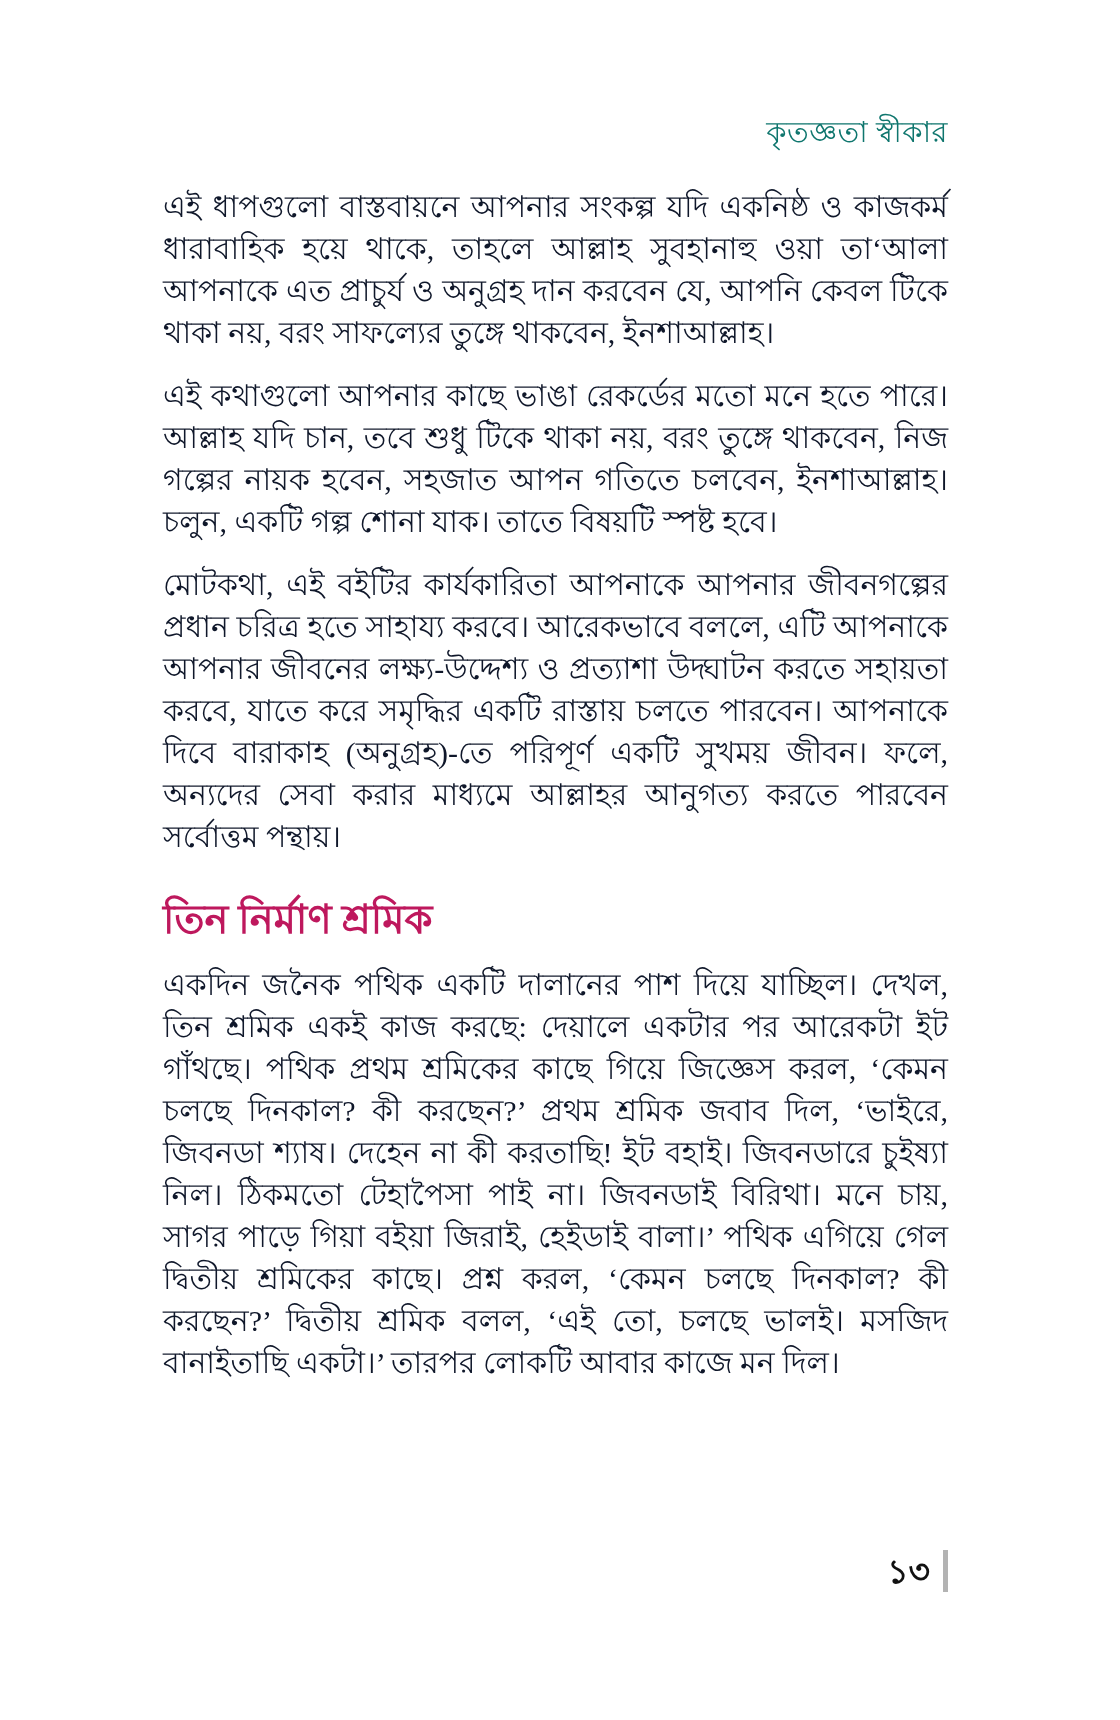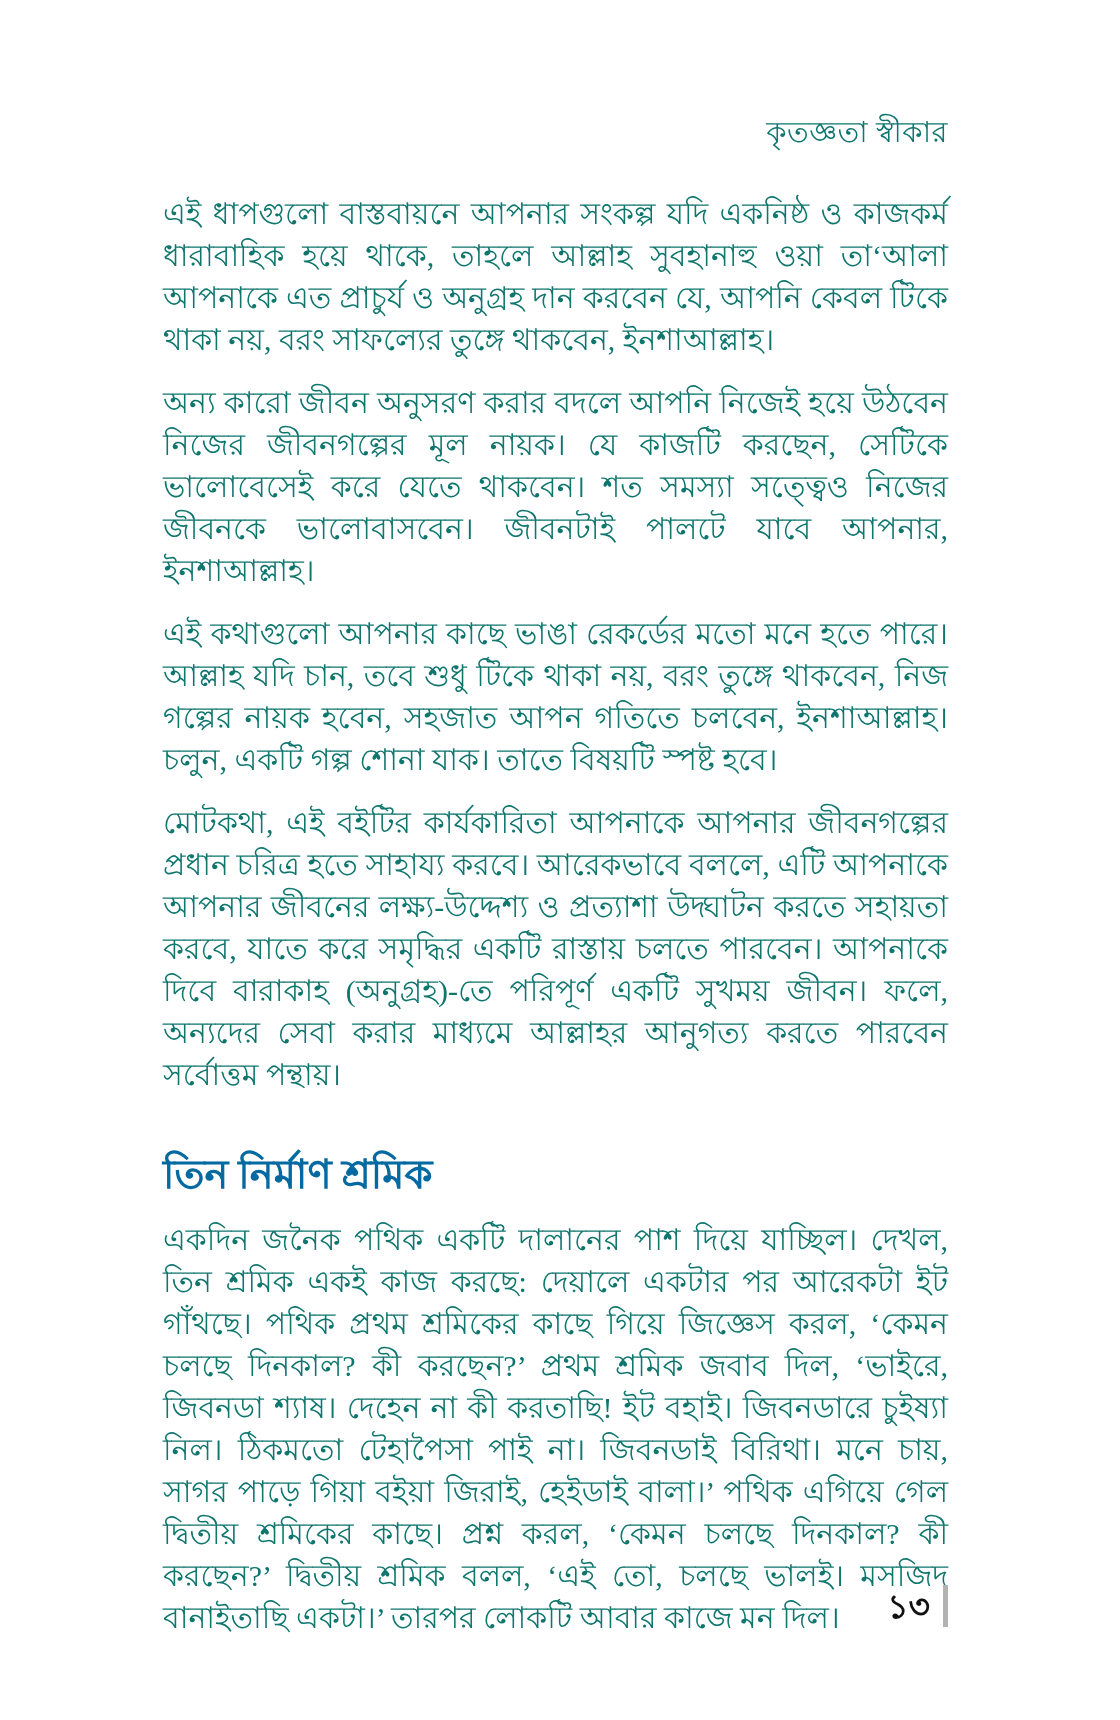--- a/index.html
+++ b/index.html
@@ -36,40 +36,39 @@
     left: 163px;
     top: 186px;
     width: 785px;
     color: #1c1c1c;
   }
   .body-para {
     font-size: 30px;
     line-height: 42px;
     text-align: justify;
     text-justify: inter-word;
-    margin: 7px 0 21px 0;
-    color: #0f766e;
+    margin: 0 0 21px 0;
+    color: #0f172a;
   }
   .section-heading {
     font-size: 40px;
     font-weight: bold;
-    color: #0369a1;
-    margin: 53px 0 18px 0;
+    color: #be185d;
+    margin: 36px 0 18px 0;
     line-height: 52px;
     text-align: left;
   }
   .page-footer {
     position: absolute;
     left: 163px;
     top: 1550px;
     width: 785px;
     display: flex;
     justify-content: flex-end;
     align-items: flex-start;
-    margin-top: 35px;
   }
   .page-number {
     font-size: 33px;
     font-weight: bold;
     color: #111111;
     line-height: 44px;
     padding-right: 13px;
   }
   .page-number-bar {
     width: 5px;
@@ -81,21 +80,20 @@
 <body>
 
 <div class="page">
 
   <div class="running-head">কৃতজ্ঞতা স্বীকার</div>
 
   <div class="text-block">
 
     <p class="body-para">এই ধাপগুলো বাস্তবায়নে আপনার সংকল্প যদি একনিষ্ঠ ও কাজকর্ম ধারাবাহিক হয়ে থাকে, তাহলে আল্লাহ সুবহানাহু ওয়া তা‘আলা আপনাকে এত প্রাচুর্য ও অনুগ্রহ দান করবেন যে, আপনি কেবল টিকে থাকা নয়, বরং সাফল্যের তুঙ্গে থাকবেন, ইনশাআল্লাহ।</p>
 
-    <p class="body-para">অন্য কারো জীবন অনুসরণ করার বদলে আপনি নিজেই হয়ে উঠবেন নিজের জীবনগল্পের মূল নায়ক। যে কাজটি করছেন, সেটিকে ভালোবেসেই করে যেতে থাকবেন। শত সমস্যা সত্ত্বেও নিজের জীবনকে ভালোবাসবেন। জীবনটাই পালটে যাবে আপনার, ইনশাআল্লাহ।</p>
 
     <p class="body-para">এই কথাগুলো আপনার কাছে ভাঙা রেকর্ডের মতো মনে হতে পারে। আল্লাহ যদি চান, তবে শুধু টিকে থাকা নয়, বরং তুঙ্গে থাকবেন, নিজ গল্পের নায়ক হবেন, সহজাত আপন গতিতে চলবেন, ইনশাআল্লাহ। চলুন, একটি গল্প শোনা যাক। তাতে বিষয়টি স্পষ্ট হবে।</p>
 
     <p class="body-para">মোটকথা, এই বইটির কার্যকারিতা আপনাকে আপনার জীবনগল্পের প্রধান চরিত্র হতে সাহায্য করবে। আরেকভাবে বললে, এটি আপনাকে আপনার জীবনের লক্ষ্য-উদ্দেশ্য ও প্রত্যাশা উদ্ঘাটন করতে সহায়তা করবে, যাতে করে সমৃদ্ধির একটি রাস্তায় চলতে পারবেন। আপনাকে দিবে বারাকাহ (অনুগ্রহ)-তে পরিপূর্ণ একটি সুখময় জীবন। ফলে, অন্যদের সেবা করার মাধ্যমে আল্লাহর আনুগত্য করতে পারবেন সর্বোত্তম পন্থায়।</p>
 
     <h2 class="section-heading">তিন নির্মাণ শ্রমিক</h2>
 
     <p class="body-para">একদিন জনৈক পথিক একটি দালানের পাশ দিয়ে যাচ্ছিল। দেখল, তিন শ্রমিক একই কাজ করছে: দেয়ালে একটার পর আরেকটা ইট গাঁথছে। পথিক প্রথম শ্রমিকের কাছে গিয়ে জিজ্ঞেস করল, ‘কেমন চলছে দিনকাল? কী করছেন?’ প্রথম শ্রমিক জবাব দিল, ‘ভাইরে, জিবনডা শ্যাষ। দেহেন না কী করতাছি! ইট বহাই। জিবনডারে চুইষ্যা নিল। ঠিকমতো টেহাপৈসা পাই না। জিবনডাই বিরিথা। মনে চায়, সাগর পাড়ে গিয়া বইয়া জিরাই, হেইডাই বালা।’ পথিক এগিয়ে গেল দ্বিতীয় শ্রমিকের কাছে। প্রশ্ন করল, ‘কেমন চলছে দিনকাল? কী করছেন?’ দ্বিতীয় শ্রমিক বলল, ‘এই তো, চলছে ভালই। মসজিদ বানাইতাছি একটা।’ তারপর লোকটি আবার কাজে মন দিল।</p>
 
   </div>

